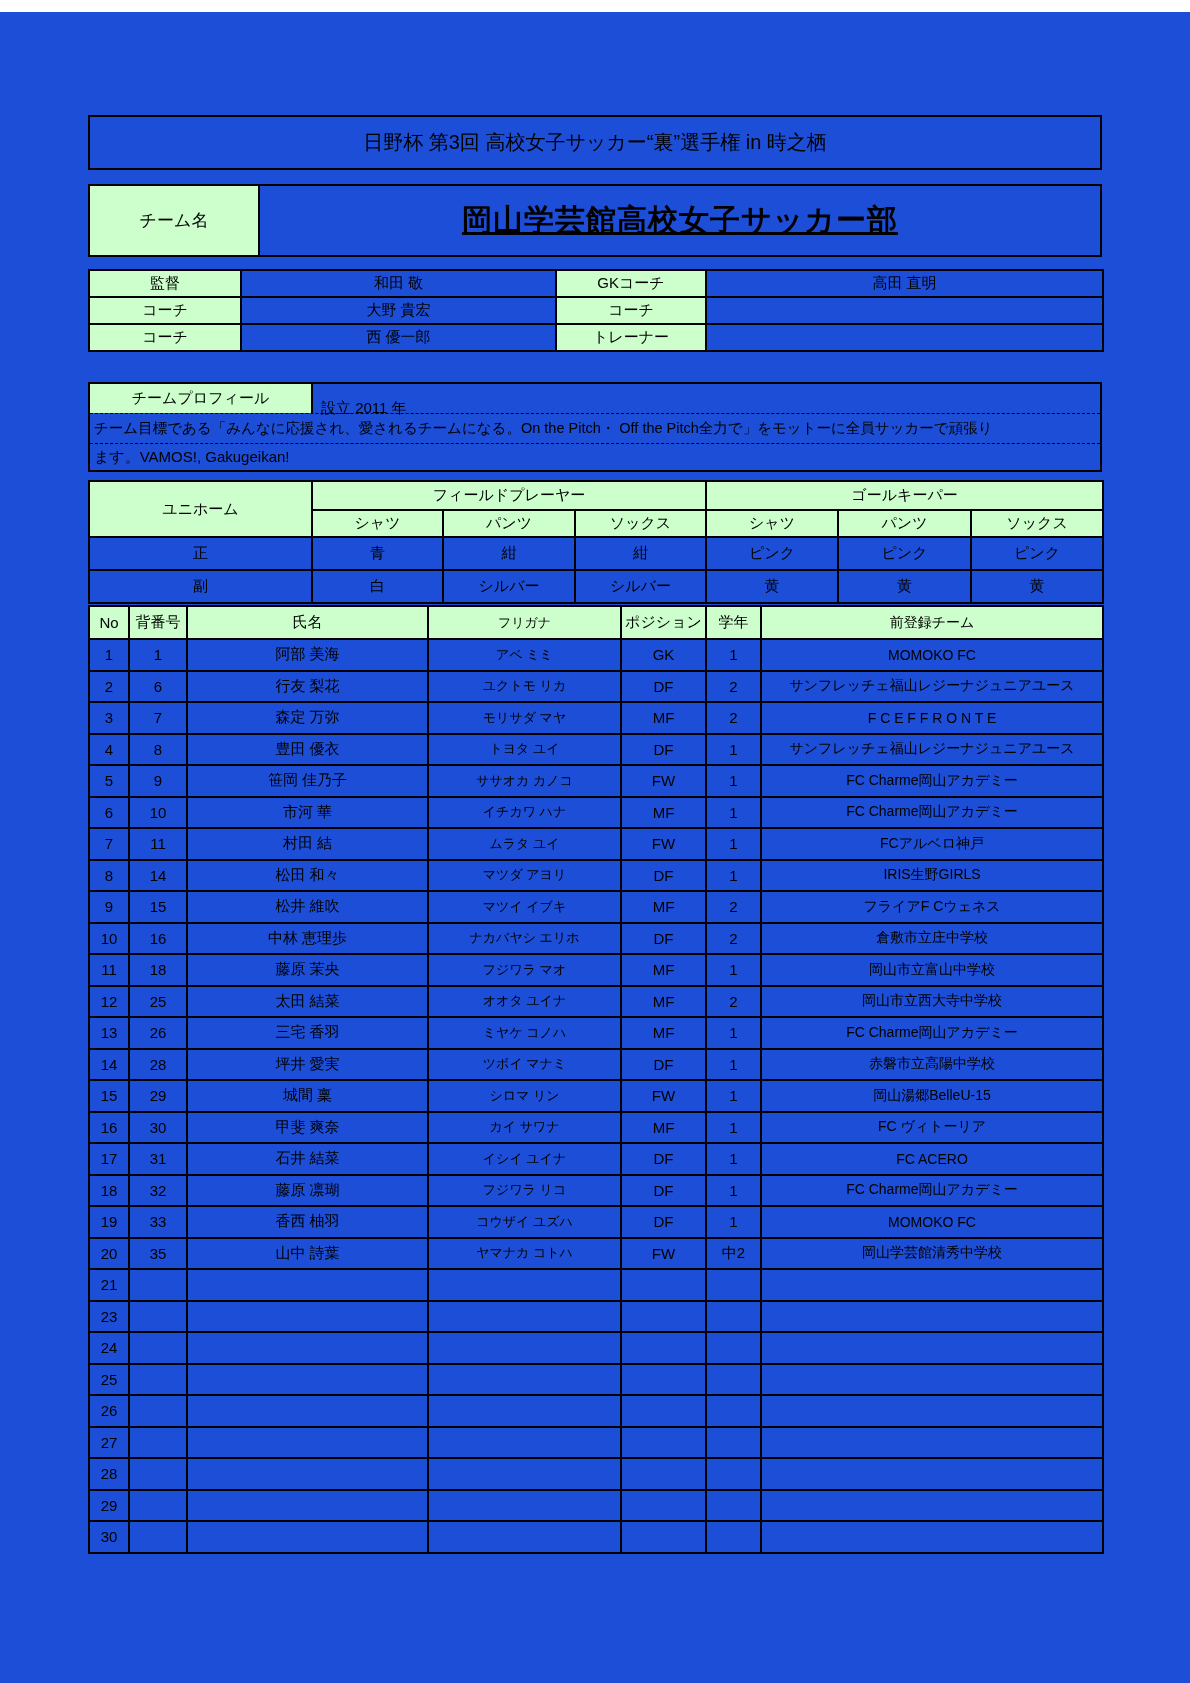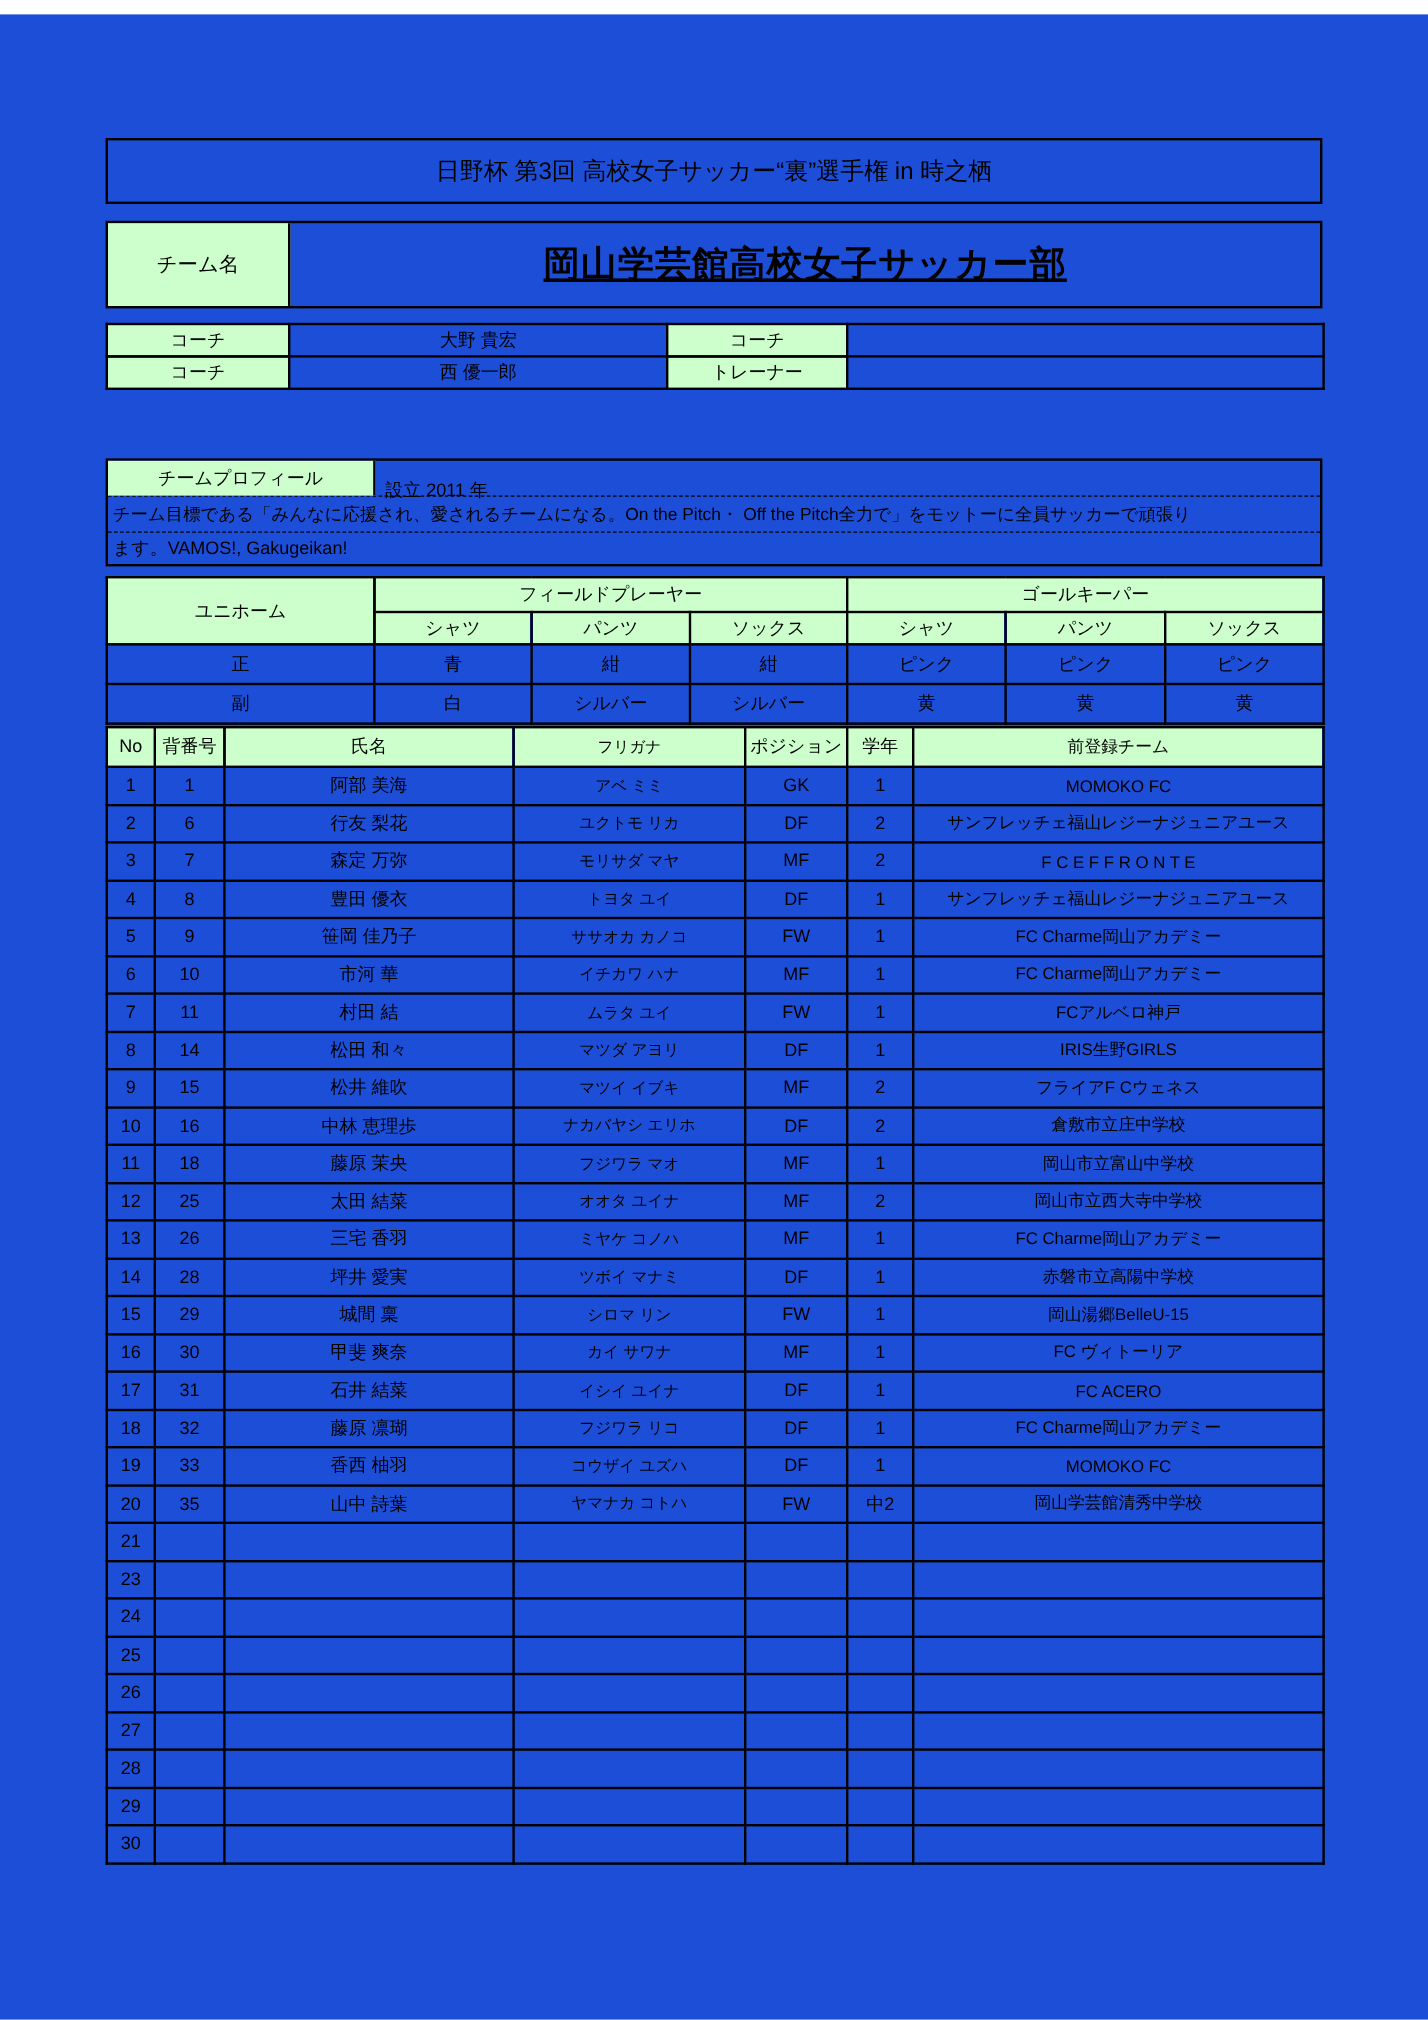--- a/index.html
+++ b/index.html
@@ -17,21 +17,21 @@
   .title-box {
     top: 103px; height: 55px;
     border: 2px solid #000;
     display: flex; align-items: center; justify-content: center;
     font-size: 20px;
   }
 
   
   .team-box { top: 172px; height: 73px; border: 2px solid #000; display: flex; }
   .team-box .label {
-    width: 152px; border-right: 2px solid #000;
+    width: 170px; border-right: 2px solid #000;
     display: flex; align-items: center; justify-content: center;
     font-size: 17px;
     font-family: Liberation Serif, serif;
   }
   .team-box .value {
     flex: 1; display: flex; align-items: center; justify-content: center;
     font-size: 30px; font-weight: bold; letter-spacing: 1px; text-decoration: underline;
   }
 
   table { border-collapse: collapse; table-layout: fixed; width: 1014px; }
@@ -83,20 +83,26 @@
   </div>
 
   <table class="box staff-table">
     <colgroup>
         <col style="width:152px">
         <col style="width:315px">
         <col style="width:150px">
         <col style="width:397px">
       </colgroup>
     <tbody>
+      <tr>
+        <td class="green">監督</td>
+        <td>和田 敬</td>
+        <td class="green">GKコーチ</td>
+        <td>高田 直明</td>
+      </tr>
       <tr>
         <td class="green">コーチ</td>
         <td>大野 貴宏</td>
         <td class="green">コーチ</td>
         <td></td>
       </tr>
       <tr>
         <td class="green">コーチ</td>
         <td>西 優一郎</td>
         <td class="green">トレーナー</td>

